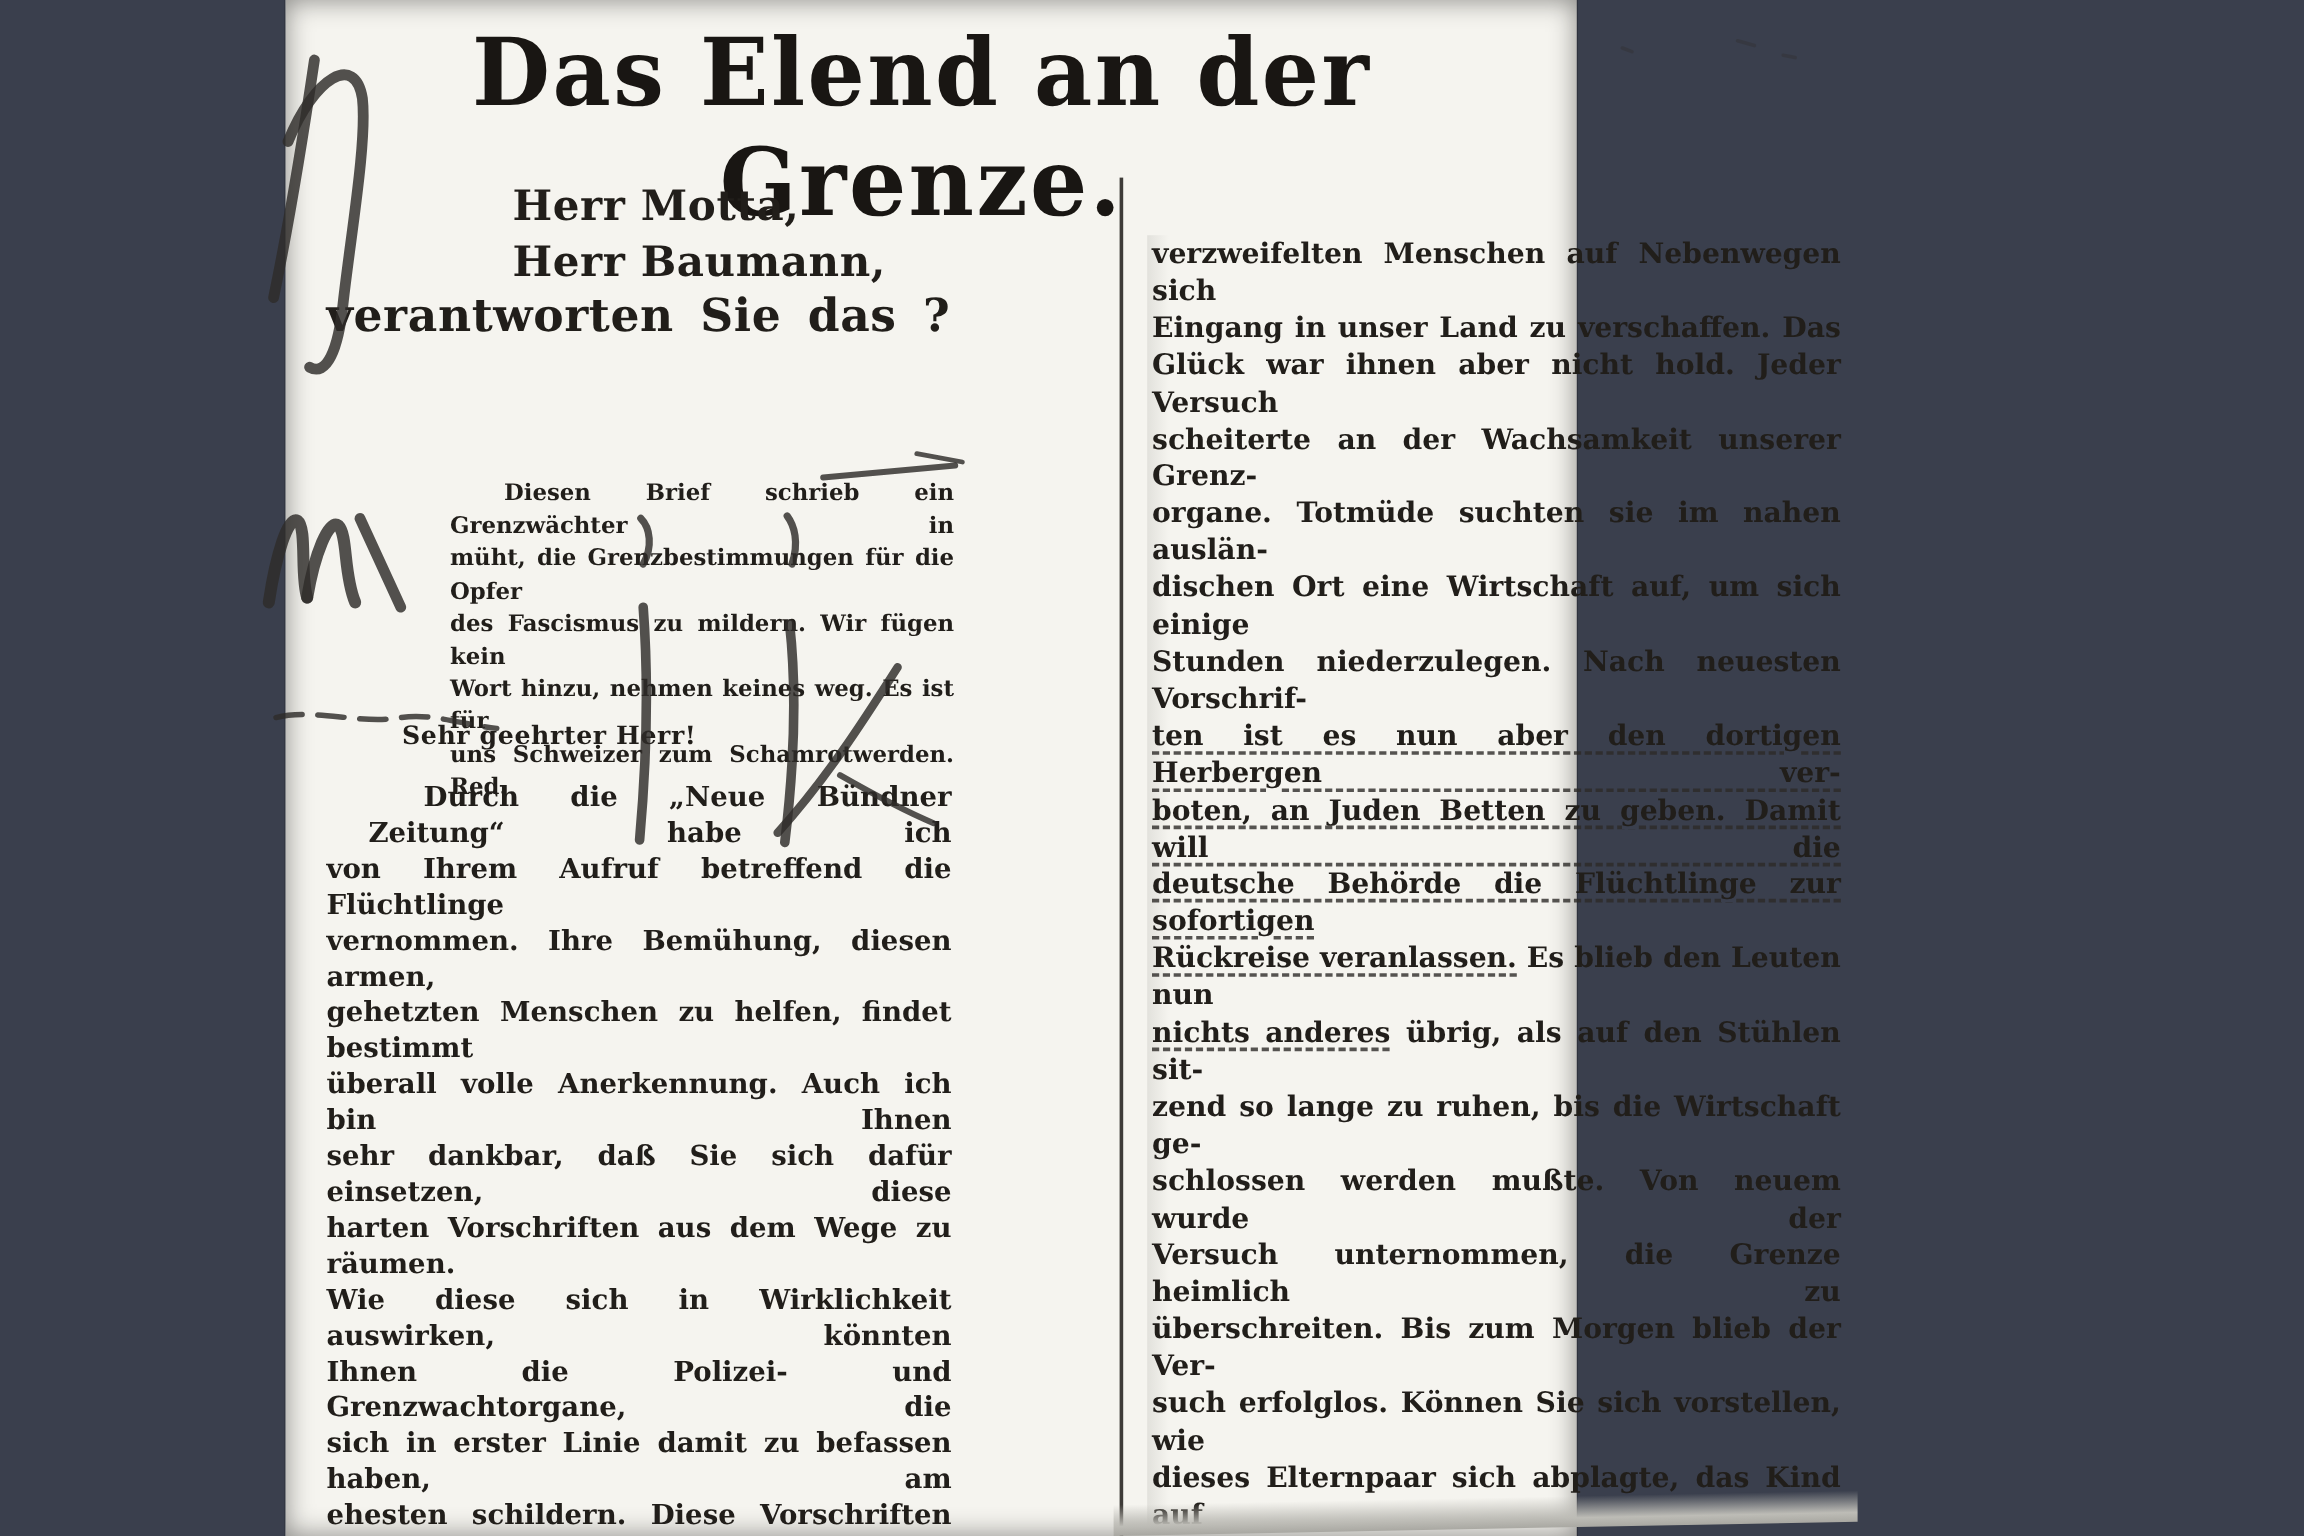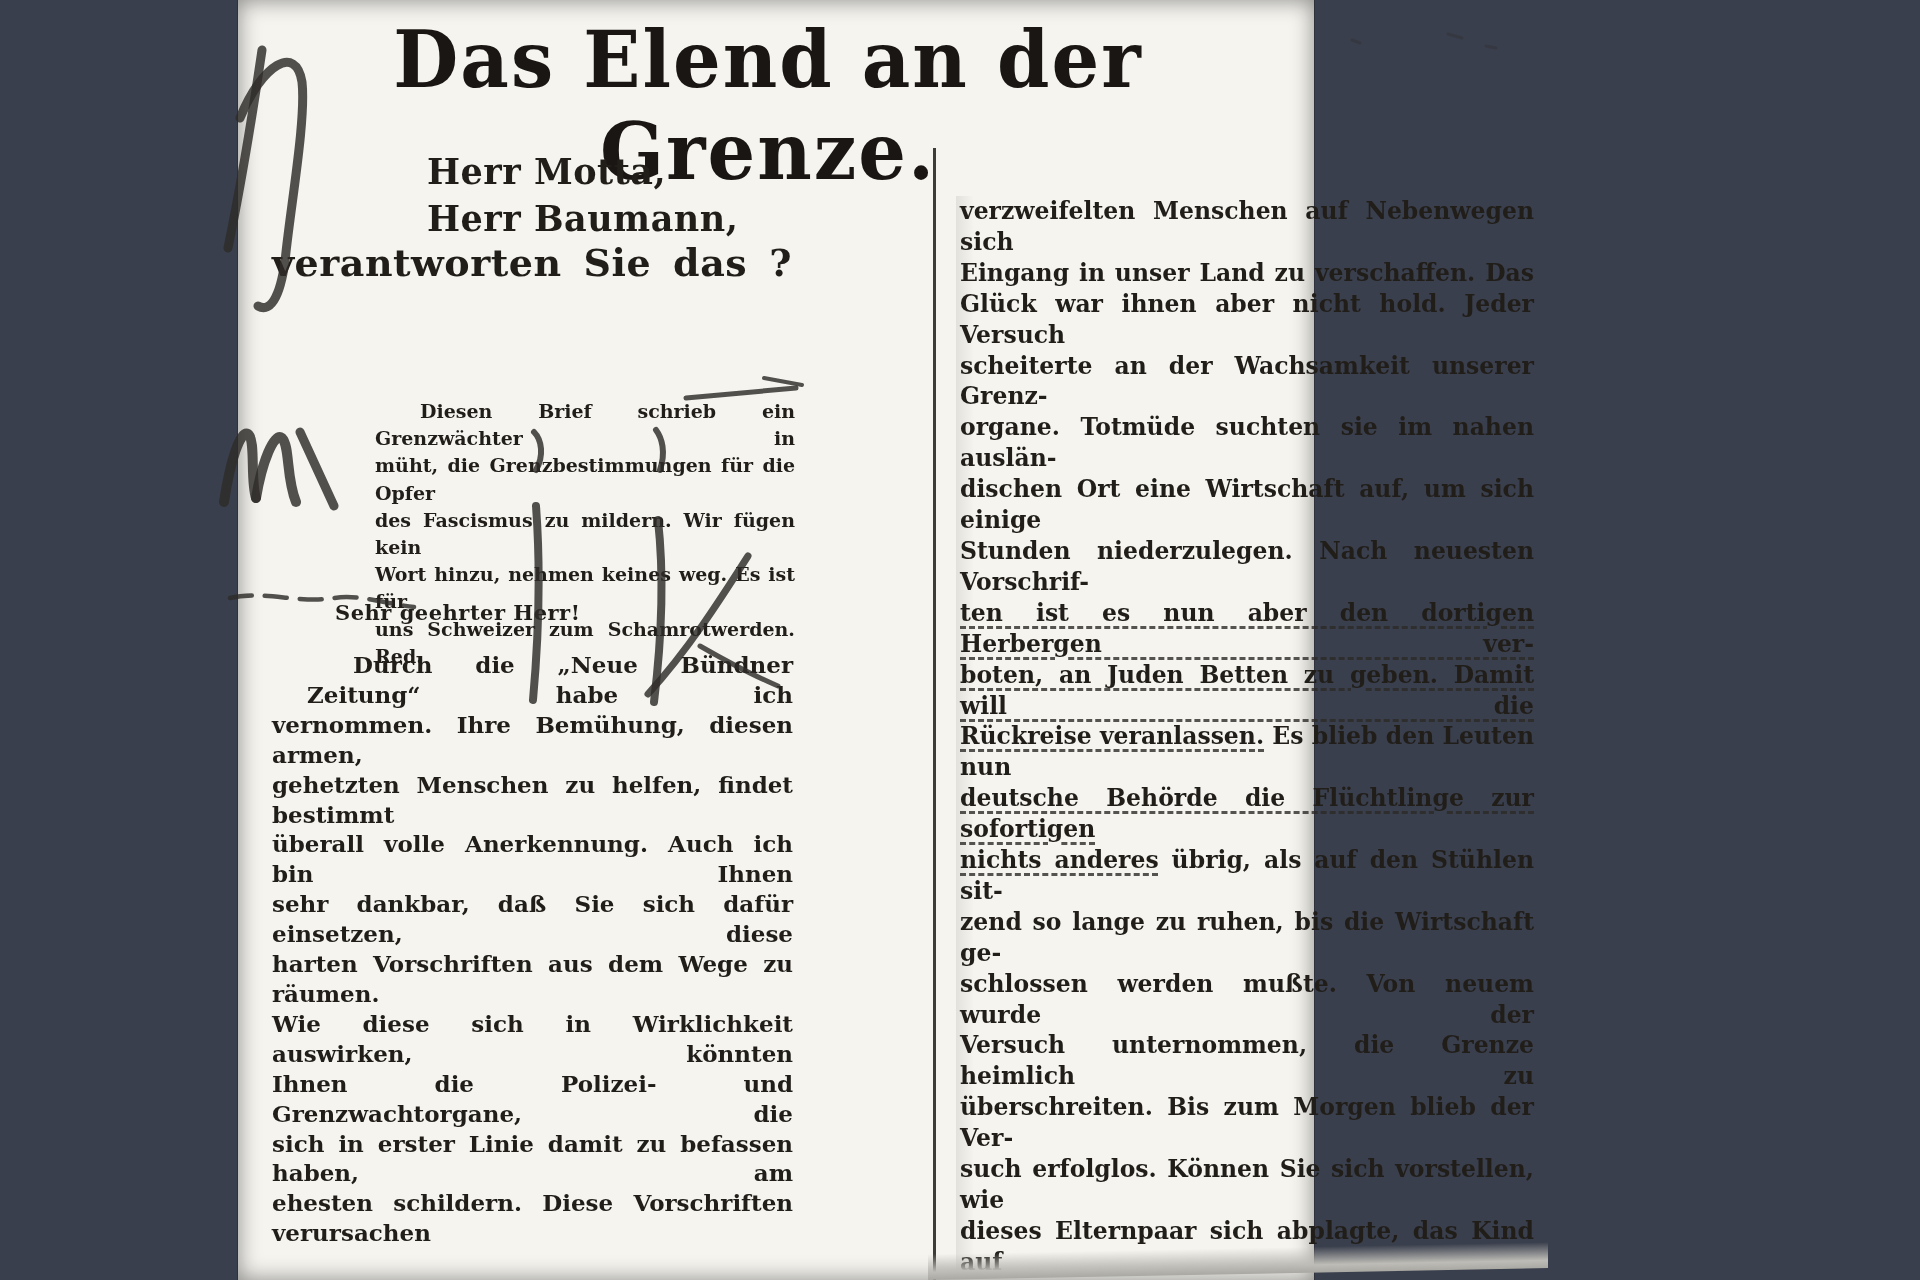--- a/index.html
+++ b/index.html
@@ -95,20 +95,21 @@
         <div class="line"><span>müht, die Grenzbestimmungen für die Opfer</span></div>
         <div class="line"><span>des Fascismus zu mildern. Wir fügen kein</span></div>
         <div class="line"><span>Wort hinzu, nehmen keines weg. Es ist für</span></div>
         <div class="line"><span>uns Schweizer zum Schamrotwerden. Red.</span></div>
       </div>
 
     <div class="salutation">Sehr geehrter Herr!</div>
 
     <div class="body-left">
         <div class="line"><span>Durch die „Neue Bündner Zeitung“ habe ich</span></div>
+        <div class="line"><span>von Ihrem Aufruf betreffend die Flüchtlinge</span></div>
         <div class="line"><span>vernommen. Ihre Bemühung, diesen armen,</span></div>
         <div class="line"><span>gehetzten Menschen zu helfen, findet bestimmt</span></div>
         <div class="line"><span>überall volle Anerkennung. Auch ich bin Ihnen</span></div>
         <div class="line"><span>sehr dankbar, daß Sie sich dafür einsetzen, diese</span></div>
         <div class="line"><span>harten Vorschriften aus dem Wege zu räumen.</span></div>
         <div class="line"><span>Wie diese sich in Wirklichkeit auswirken, könnten</span></div>
         <div class="line"><span>Ihnen die Polizei- und Grenzwachtorgane, die</span></div>
         <div class="line"><span>sich in erster Linie damit zu befassen haben, am</span></div>
         <div class="line"><span>ehesten schildern. Diese Vorschriften verursachen</span></div>
       </div>
@@ -118,22 +119,22 @@
     <div class="body-right">
         <div class="line"><span>verzweifelten Menschen auf Nebenwegen sich</span></div>
         <div class="line"><span>Eingang in unser Land zu verschaffen. Das</span></div>
         <div class="line"><span>Glück war ihnen aber nicht hold. Jeder Versuch</span></div>
         <div class="line"><span>scheiterte an der Wachsamkeit unserer Grenz-</span></div>
         <div class="line"><span>organe. Totmüde suchten sie im nahen auslän-</span></div>
         <div class="line"><span>dischen Ort eine Wirtschaft auf, um sich einige</span></div>
         <div class="line"><span>Stunden niederzulegen. Nach neuesten Vorschrif-</span></div>
         <div class="line"><span class="pencil-underline">ten ist es nun aber den dortigen Herbergen ver-</span></div>
         <div class="line"><span class="pencil-underline">boten, an Juden Betten zu geben. Damit will die</span></div>
+        <div class="line"><span class="pencil-underline">deutsche Behörde die Flüchtlinge zur sofortigen</span></div>
         <div class="line"><span class="pencil-underline">Rückreise veranlassen.</span><span> Es blieb den Leuten nun</span></div>
-        <div class="line"><span class="pencil-underline">deutsche Behörde die Flüchtlinge zur sofortigen</span></div>
         <div class="line"><span class="pencil-underline">nichts anderes</span><span> übrig, als auf den Stühlen sit-</span></div>
         <div class="line"><span>zend so lange zu ruhen, bis die Wirtschaft ge-</span></div>
         <div class="line"><span>schlossen werden mußte. Von neuem wurde der</span></div>
         <div class="line"><span>Versuch unternommen, die Grenze heimlich zu</span></div>
         <div class="line"><span>überschreiten. Bis zum Morgen blieb der Ver-</span></div>
         <div class="line"><span>such erfolglos. Können Sie sich vorstellen, wie</span></div>
         <div class="line"><span>dieses Elternpaar sich abplagte, das Kind auf</span></div>
         <div class="line"><span>den Armen tragend, um die gepriesene Schweiz</span></div>
       </div>
 

